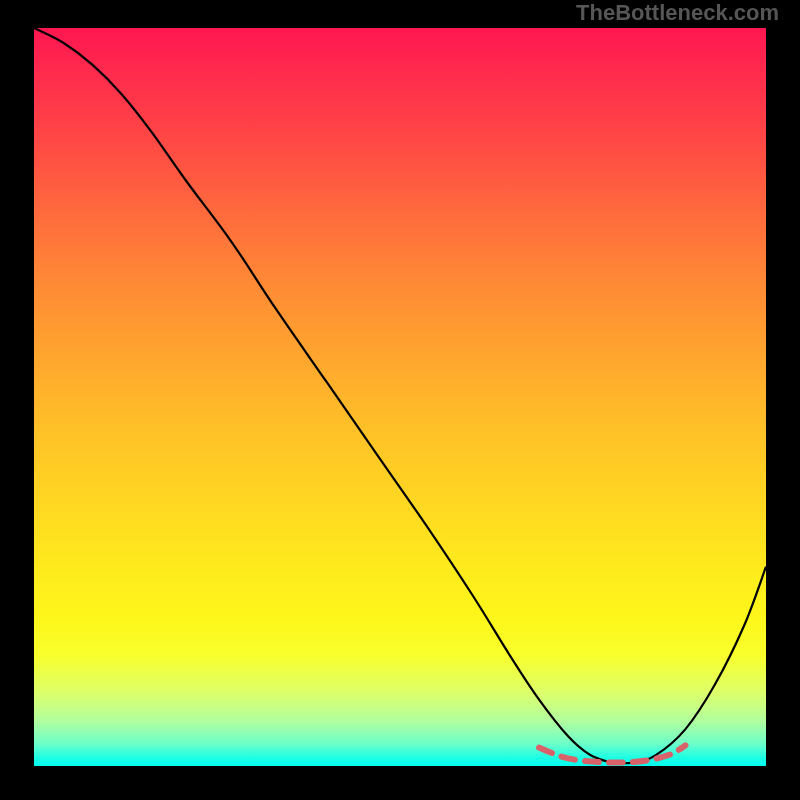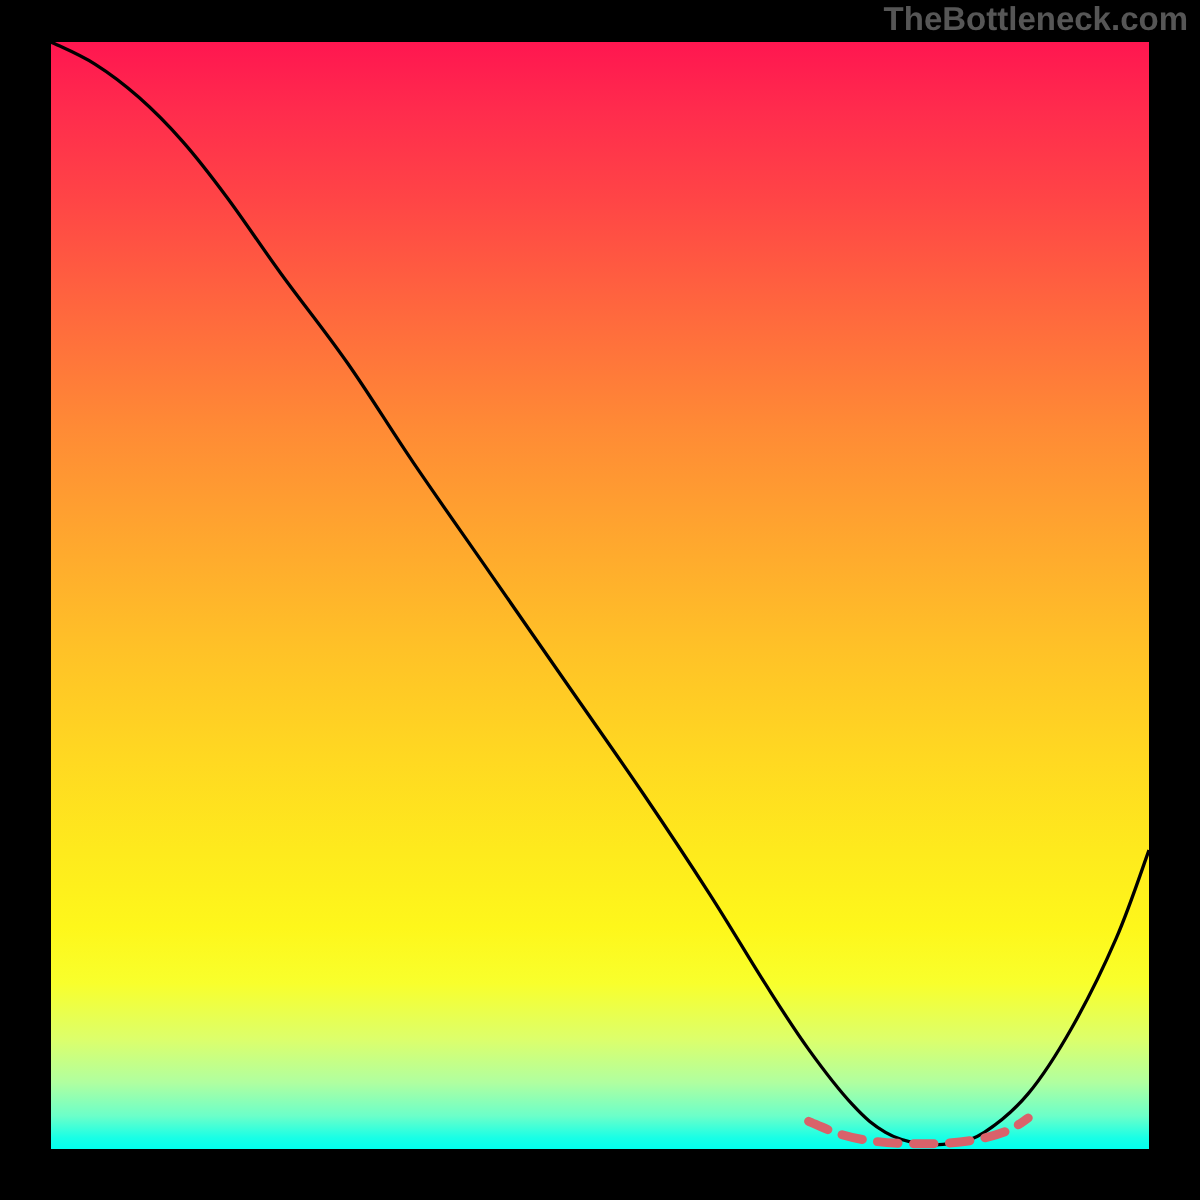--- a/index.html
+++ b/index.html
@@ -6,21 +6,21 @@
   html, body { width: 800px; height: 800px; overflow: hidden; background: #000; }
   .frame {
     position: relative;
     width: 800px;
     height: 800px;
     background: #000;
   }
   .attribution {
     position: absolute;
     top: 0;
-    right: 8px;
+    right: 21px;
     font-family: Arial, Helvetica, sans-serif;
     font-size: 22px;
     font-weight: bold;
     color: #565656;
   }
   .plot-area {
     position: absolute;
     left: 34px;
     top: 28px;
     width: 732px;

